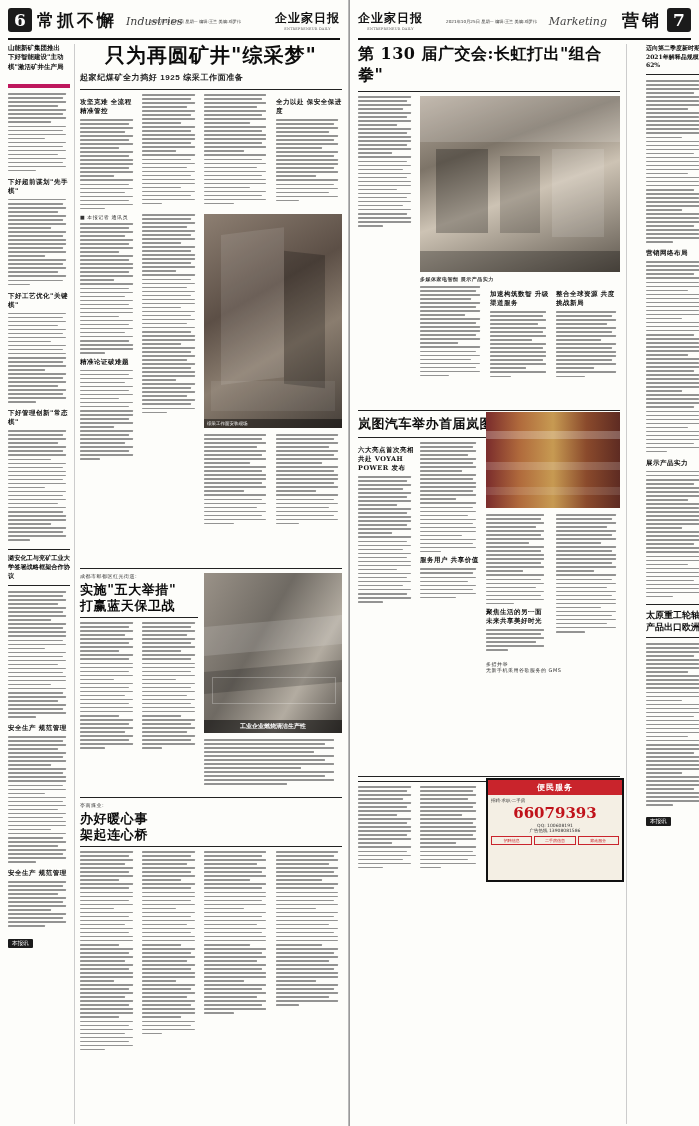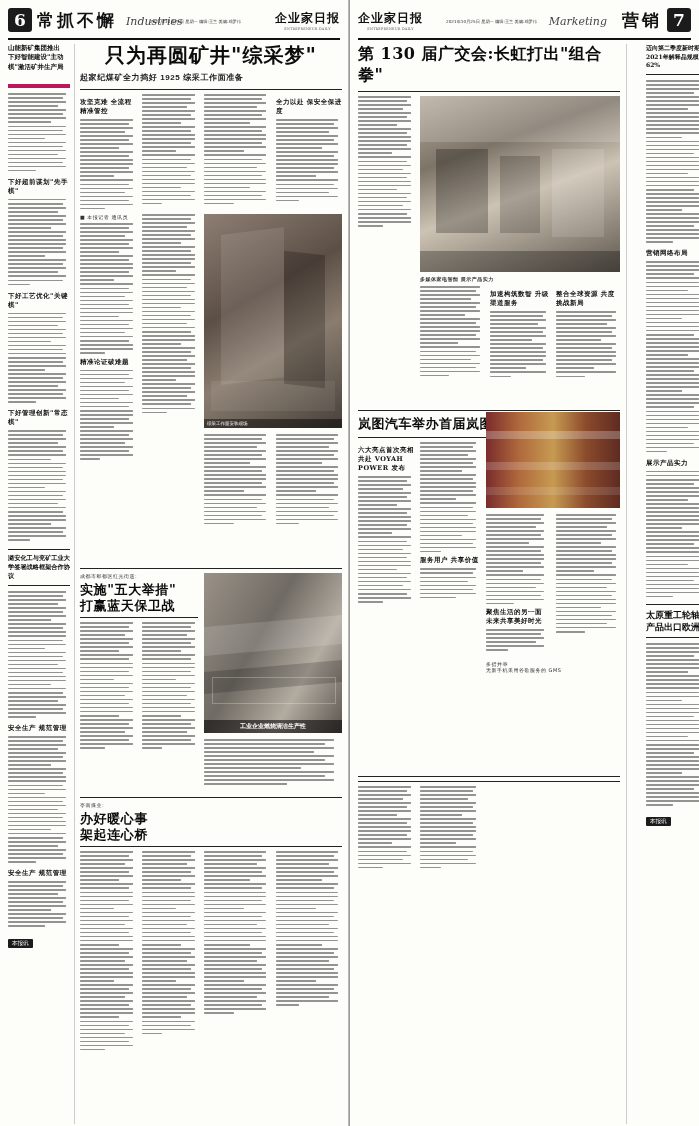--- a/index.html
+++ b/index.html
@@ -1200,20 +1200,34 @@
                   <i class="s94"></i>
                   <i class="s88"></i>
                   <i class="s94"></i>
                 <i class="s80"></i>
                   <i class="s94"></i>
                   <i class="s35"></i>
               </div>
             </div>
           </div>
 
+          <div class="ad" style="position:absolute;left:128px;bottom:0;width:134px;height:100px;">
+            <div class="hdr">便民服务</div>
+            <div style="padding:3px;">
+              <div style="font-size:4.5px;color:#333;">招聘·求职·二手房</div>
+              <div class="big" style="text-align:center;margin:1px 0;">66079393</div>
+              <div style="font-size:4.5px;color:#333;text-align:center;">QQ: 100608191</div>
+              <div style="font-size:4.5px;color:#333;text-align:center;">广告热线 13908081586</div>
+              <div style="display:flex;gap:2px;margin-top:3px;">
+                <div style="flex:1;border:1px solid #c9242c;font-size:4px;text-align:center;padding:1px 0;color:#c9242c;">招聘信息</div>
+                <div style="flex:1;border:1px solid #c9242c;font-size:4px;text-align:center;padding:1px 0;color:#c9242c;">二手房信息</div>
+                <div style="flex:1;border:1px solid #c9242c;font-size:4px;text-align:center;padding:1px 0;color:#c9242c;">家政服务</div>
+              </div>
+            </div>
+          </div>
         </div>
 
         <div class="rule-v" style="left:268px;"></div>
 
         <div class="col" style="position:absolute;left:288px;top:0;width:60px;height:1080px;">
           <div class="hl" style="font-size:6px;line-height:1.45;border-bottom:1px solid #222;padding-bottom:4px;">迈向第二季度新时期销 2021年解释品规模 62%</div>
           <div class="lines" style="margin-top:5px;">
             <i class="s94"></i>
               <i class="s88"></i>
               <i class="s94"></i>

